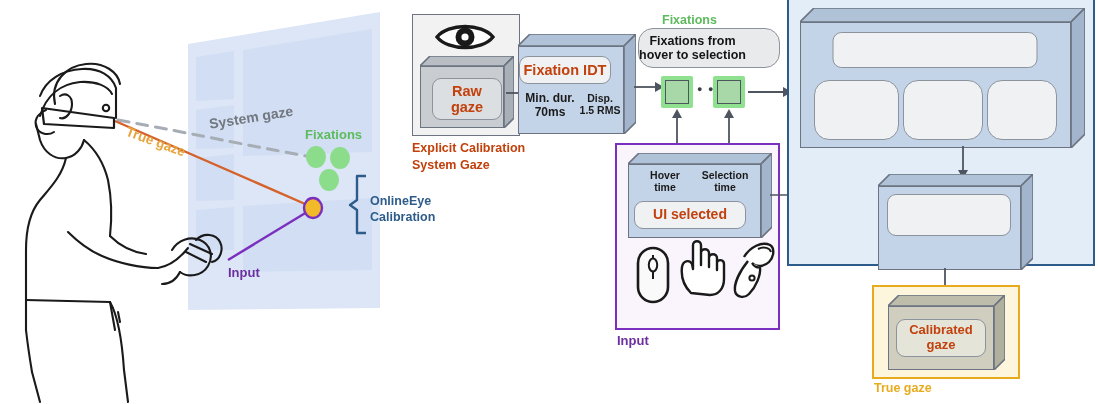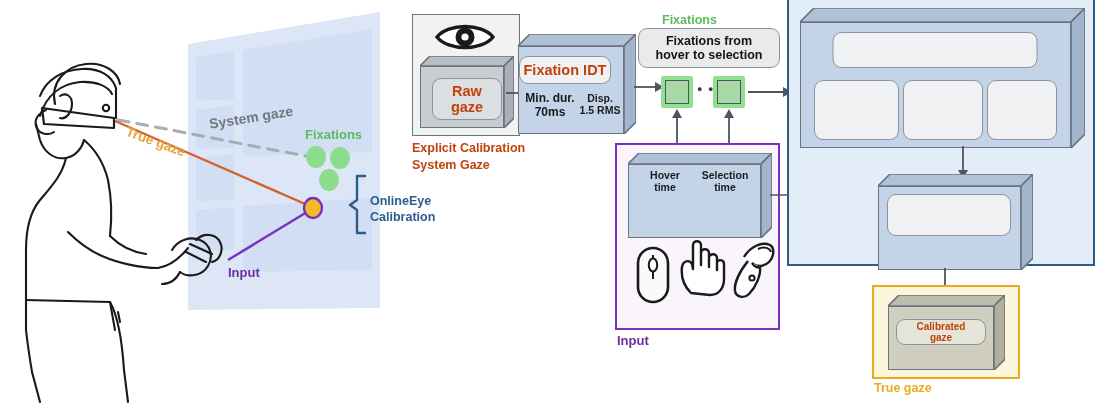--- a/index.html
+++ b/index.html
@@ -17,21 +17,21 @@
        border:1.4px solid #8d939c;border-radius:9px;box-sizing:border-box;
        display:flex;align-items:center;justify-content:center;text-align:center;
        font-weight:bold;color:#c2410c;line-height:1.12;}
 
   
   .panel{position:absolute;box-sizing:border-box;}
 
   .smalltxt{font-weight:bold;color:#1a1a1a;line-height:1.15;text-align:center;}
 
   .pill{position:absolute;box-sizing:border-box;border:1.4px solid #8d939c;
-        border-radius:9px;display:flex;align-items:center;justify-content:center;
+        border-radius:15px;display:flex;align-items:center;justify-content:flex-start;
         text-align:center;font-weight:bold;color:#141414;line-height:1.14;}
   .fixsq{position:absolute;box-sizing:border-box;}
   .fixsq .outer{position:absolute;inset:0;background:#8fe08f;border-radius:2px;}
   .fixsq .inner{position:absolute;left:4px;top:4px;right:4px;bottom:4px;
         background:#a8d8a8;border:1.6px solid #4f5560;box-sizing:border-box;}
   .dots{position:absolute;color:#3a3f47;font-weight:bold;letter-spacing:1.5px;}
 </style>
 </head>
 <body>
 
@@ -210,20 +210,21 @@
   </svg>
   <div class="face" style="top:11px;right:11px;background:#C3D4E8;"></div>
   <div class="abs smalltxt" style="left:8px;top:16px;width:58px;font-size:10.5px;">
     <div>Hover</div>
     <div>time</div>
   </div>
   <div class="abs smalltxt" style="left:66px;top:16px;width:62px;font-size:10.5px;">
     <div>Selection</div>
     <div>time</div>
   </div>
+  <div class="b-label" style="left:62px;top:48px;width:112px;height:28px;background:#EFF1F3;font-size:14px;">UI selected</div>
 </div>
 
 <svg class="abs nosel" style="left:635px;top:245px;" width="36" height="60" viewBox="0 0 36 60">
   <rect x="3" y="3" width="30" height="54" rx="15" fill="#FAFAFA" stroke="#1a1a1a" stroke-width="2.6"></rect>
   <line x1="18" y1="10" x2="18" y2="34" stroke="#1a1a1a" stroke-width="2"></line>
   <ellipse cx="18" cy="20" rx="4.2" ry="6.5" fill="#FAFAFA" stroke="#1a1a1a" stroke-width="2"></ellipse>
 </svg>
 
 <svg class="abs nosel" style="left:678px;top:237px;" width="50" height="62" viewBox="0 0 50 62">
   <path d="M13 56 C 5 48, 3 38, 4 30 C 5 24, 11 22, 14 27 L15 32
@@ -319,21 +320,21 @@
 
 <div class="panel" style="left:872px;top:285px;width:148px;height:94px;
             border:2.2px solid #E8AB1E;background:#FDF6DC;"></div>
 
 <div class="box3d" style="left:888px;top:295px;width:117px;height:75px;">
   <svg class="topShape" style="left:0;top:0;width:117px;height:75px;" viewBox="0 0 117 75">
     <polygon points="0,11 11,0 117,0 106,11" fill="#BEBDAC" stroke="#6b7480" stroke-width="1.6"></polygon>
     <polygon points="106,11 117,0 117,64 106,75" fill="#B1B09F" stroke="#6b7480" stroke-width="1.6"></polygon>
   </svg>
   <div class="face" style="top:11px;right:11px;background:#CFCEBF;"></div>
-  <div class="b-label" style="left:53px;top:24px;width:90px;height:26px;background:#E5E4D8;font-size:10px;">
+  <div class="b-label" style="left:53px;top:24px;width:90px;height:38px;background:#E5E4D8;font-size:13px;">
     <div>
       <div>Calibrated</div>
       <div>gaze</div>
     </div>
   </div>
 </div>
 
 <div class="abs nosel" style="left:874px;top:381px;font-size:12.5px;font-weight:bold;color:#E8AB1E;">True gaze</div>
 
 </body></html>

